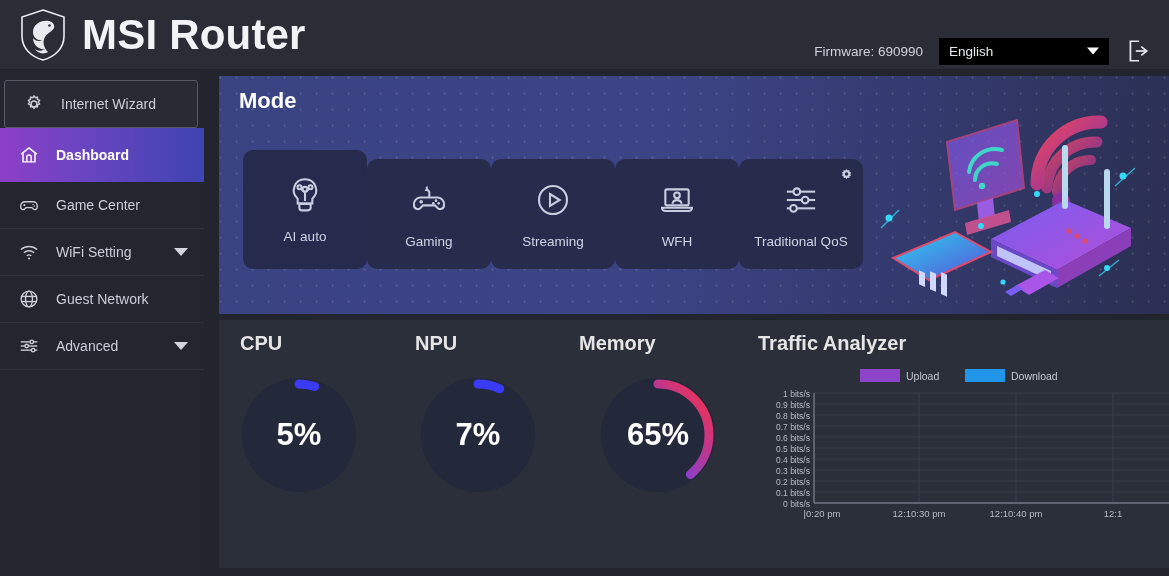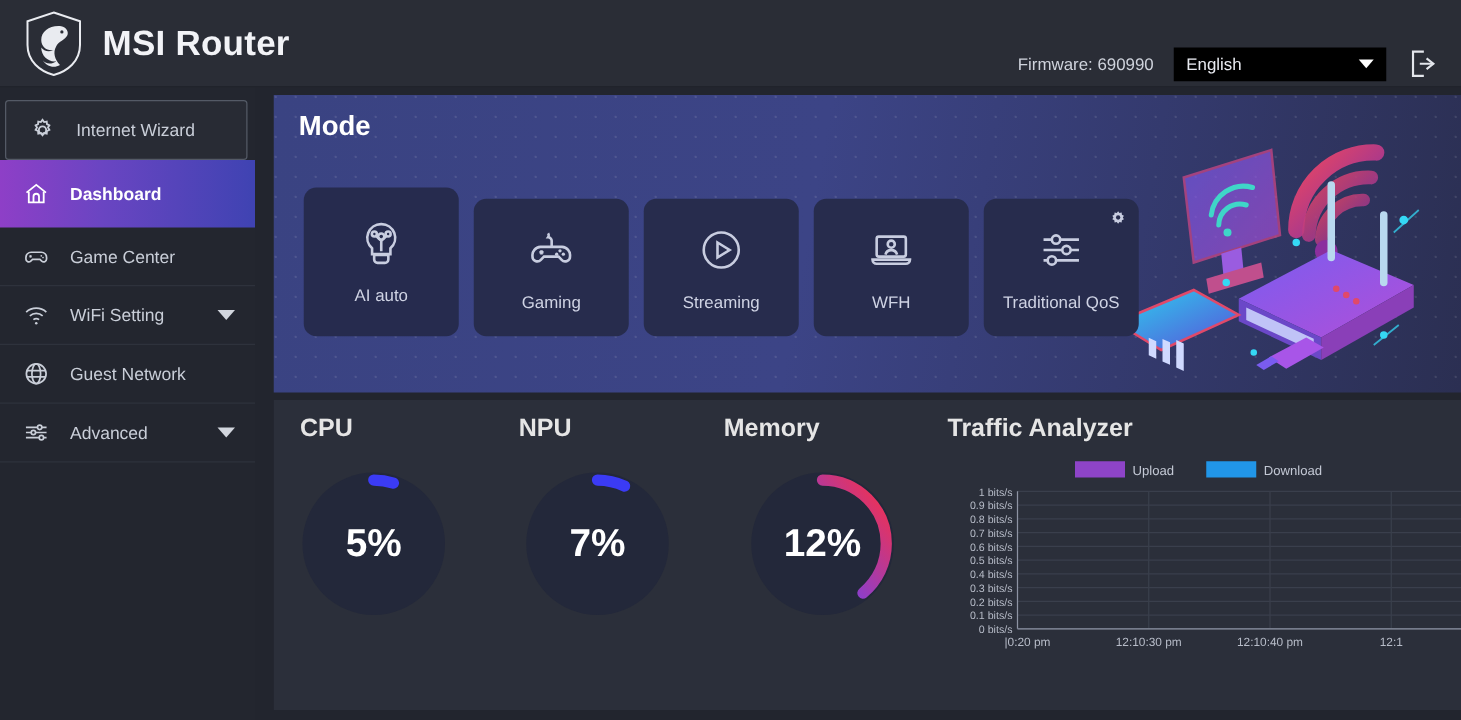--- a/index.html
+++ b/index.html
@@ -13,21 +13,21 @@
   #header {
     position: absolute; left: 0; top: 0; width: 1169px; height: 70px;
     background: #2a2d36;
     border-bottom: 1px solid #1e2129;
     display: flex; align-items: center;
   }
   #brand { display: flex; align-items: center; margin-left: 18px; }
   #logo-mark { width: 50px; height: 54px; }
   #app-title {
     margin-left: 14px;
-    font-size: 28px; font-weight: bold; color: #f2f3f7;
+    font-size: 42px; font-weight: bold; color: #f2f3f7;
     letter-spacing: .2px;
   }
   #header-right {
     margin-left: auto; display: flex; align-items: center; gap: 16px;
     margin-right: 18px;
     margin-top: 33px;
   }
   #firmware-label { font-size: 13.5px; color: #cfd3dc; }
   #lang-select {
     position: relative; width: 170px; height: 27px;
@@ -85,21 +85,21 @@
       radial-gradient(circle at 1.5px 1.5px, rgba(255,255,255,.10) 1px, transparent 1.2px) 0 0/16px 16px,
       linear-gradient(100deg, #3a4382 0%, #3c4486 45%, #343a6e 72%, #2b2f52 100%);
     overflow: hidden;
   }
   #mode-title {
     position: absolute; left: 20px; top: 12px;
     font-size: 22px; font-weight: bold; color: #ffffff;
   }
   #mode-cards {
     position: absolute; left: 24px; top: 74px;
-    display: flex; align-items: flex-end; gap: 12px;
+    display: flex; align-items: flex-end; 
   }
   .mode-card {
     position: relative;
     width: 124px; height: 110px; border-radius: 10px;
     background: #272c4d;
     display: flex; flex-direction: column; align-items: center; justify-content: center;
     color: #cfd3e4; font-size: 13.5px;
   }
   .mode-card.selected { height: 119px; background: #262b4e; }
   .mode-card .mico { margin-bottom: 14px; }
@@ -395,21 +395,21 @@
         <defs>
           <linearGradient id="memGrad" x1="0" y1="0" x2="0.75" y2="1">
             <stop offset="0%" stop-color="#3b3bf5"></stop>
             <stop offset="55%" stop-color="#8e3ec8"></stop>
             <stop offset="100%" stop-color="#e6325e"></stop>
           </linearGradient>
         </defs>
         <circle cx="59" cy="59" r="57" fill="#23283a"></circle>
         <circle class="arc" cx="59" cy="59" r="51" fill="none" stroke="url(#memGrad)" stroke-width="9" stroke-linecap="round" transform="rotate(-90 59 59)" stroke-dasharray="124.97255575980196 320.4424506661589"></circle>
       </svg>
-      <div class="gval">12%</div>
+      <div class="gval">65%</div>
     </div>
 
     <div id="chart">
       <svg viewBox="0 0 411 196" width="411" height="196">
 
         <g>
           <rect id="lg-sw-0" x="102" y="9" width="40" height="13" fill="#8e44c8"></rect>
           <text id="lg-tx-0" x="148" y="20" font-size="10.5" fill="#c3c8d4" font-family="Liberation Sans, sans-serif">Upload</text>
           <rect id="lg-sw-1" x="207" y="9" width="40" height="13" fill="#2196e8"></rect>
           <text id="lg-tx-1" x="253" y="20" font-size="10.5" fill="#c3c8d4" font-family="Liberation Sans, sans-serif">Download</text>

